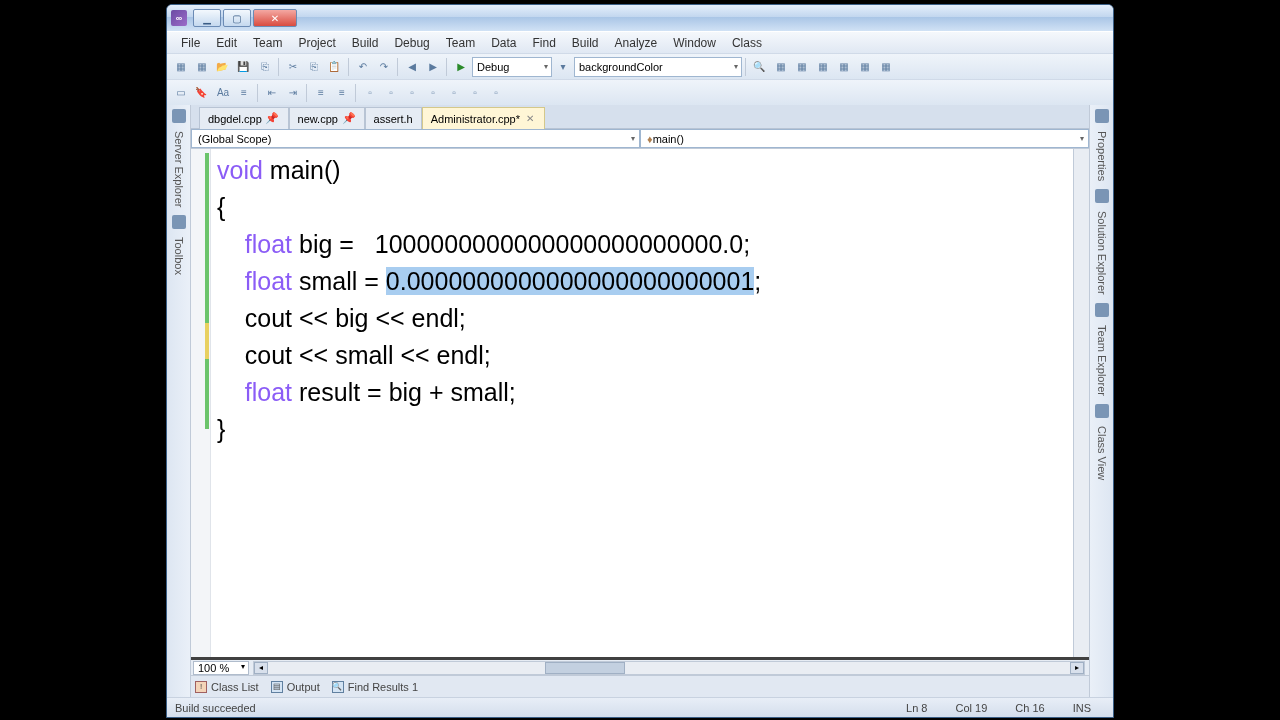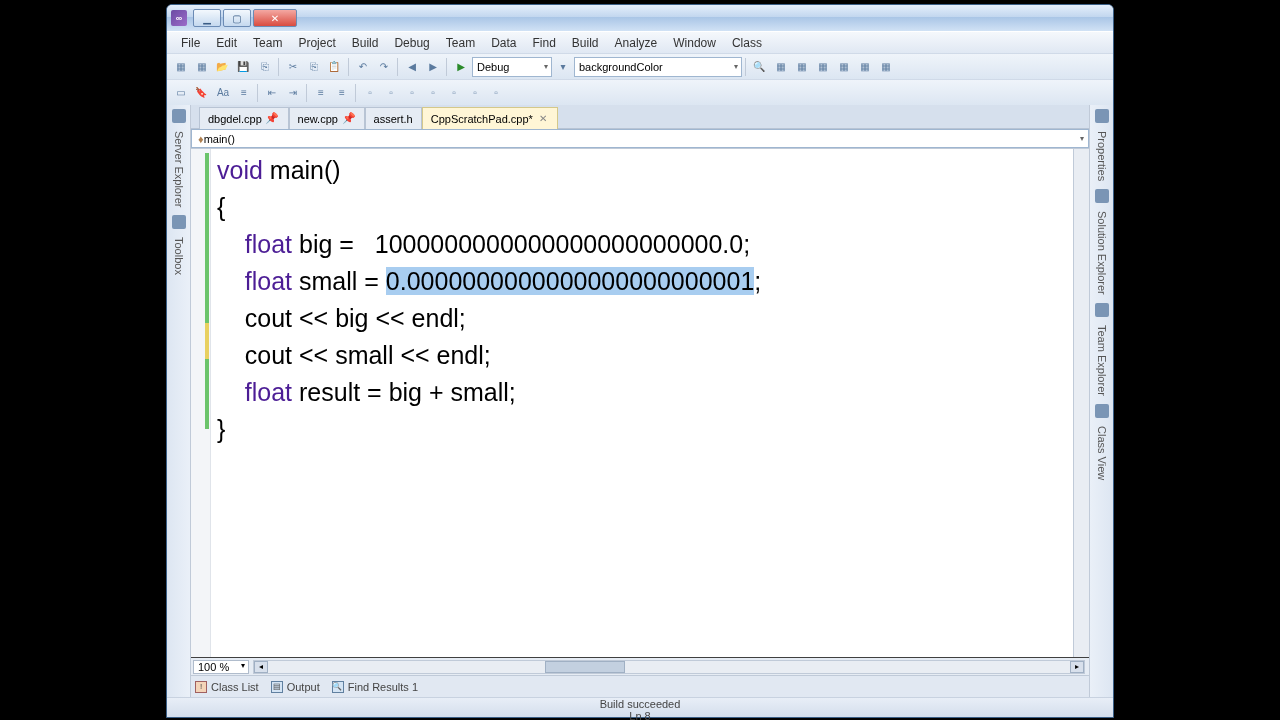--- a/index.html
+++ b/index.html
@@ -30,35 +30,35 @@
 .tabclose { font-size: 10px; color: #888; cursor:pointer; padding:0 2px;}
 .scoperow { height: 20px; display: flex; border-bottom: 1px solid #c0cad8; }
 .scopesel { flex: 1; background: #fff; border: 1px solid #9fb6d0; font-size: 11px; padding: 0 6px; display:flex; align-items:center; position:relative;}
 .scopesel::after { content:"▾"; position:absolute; right:4px; font-size:8px; color:#666;}
 .editor-wrap { flex: 1; display: flex; background: #fff; position: relative; }
 .leftstrip { width: 20px; background: #f3f5f8; border-right: 1px solid #e0e4ea; position:relative;}
 .changebar { position:absolute; left:14px; width:4px; }
 .changebar.green { background:#6bc46b; }
 .changebar.yellow { background:#e8d060; }
 .editor { flex: 1; font-family: Consolas, "Courier New", monospace; font-size: 25px; line-height: 35px; padding: 4px 6px; white-space: pre; color: #000; position:relative; overflow:hidden;}
-.kw { color: #4c1d95; }
+.kw { color: #8b5cf6; }
 .sel { background: #a8cdf0; }
-.zoom-row { height: 18px; background: #e6ecf4; display:flex; align-items:center; font-size:11px; border-top:1px solid #404040;}
+.zoom-row { height: 18px; background: #e6ecf4; display:flex; align-items:center; font-size:11px; border-top:3px solid #404040;}
 .zoomsel { width:56px; padding:0 4px; position:relative; border:1px solid #b0bccc; background:#fff; margin-left:2px;}
 .zoomsel::after{content:"▾"; position:absolute; right:3px; font-size:8px;}
 .hscroll { flex:1; height:14px; background:#e9edf3; margin:0 4px; position:relative; border:1px solid #c0cad8;}
 .hscroll .thumb{ position:absolute; left:35%; width:80px; height:100%; background:#c3d0e0; border:1px solid #a0b0c4;}
 .hscroll .arr { position:absolute; width:14px; height:100%; background:#d8e0ec; display:flex;align-items:center;justify-content:center;font-size:8px; border:1px solid #a0b0c4;}
 .hscroll .arr.l{left:0;} .hscroll .arr.r{right:0;}
 .vscroll { width:16px; background:#e9edf3; border-left:1px solid #c0cad8;}
 .rightpanel { width: 24px; background: linear-gradient(to left, #dde6f2, #eaf0f8); border-left: 1px solid #c0cad8; display:flex; flex-direction:column; align-items:center; padding-top:4px; gap:2px;}
 .bottom-tabs { height: 22px; background: #e1e8f2; display: flex; align-items: center; padding: 0 4px; gap: 12px; font-size: 11px; border-top:1px solid #c0cad8;}
 .bottomtab { display:flex; align-items:center; gap:4px; cursor:pointer; color:#444;}
 .bottomtab .ico { width:12px; height:12px; border:1px solid #a06060; background:#f4d4b8; font-size:8px; display:flex;align-items:center;justify-content:center;}
-.statusbar { height: 20px; background: linear-gradient(to bottom, #e8eef7, #d4deec); display: flex; align-items: center; font-size: 11px; padding: 0 8px; color: #444; border-top:1px solid #c8d2e0;flex-direction:column;}
+.statusbar { height: 20px; background: linear-gradient(to bottom, #e8eef7, #d4deec); display: flex; align-items: center; font-size: 11px; padding: 0 8px; color: #444; border-top:1px solid #c8d2e0;}
 .statusbar .left { flex: 1; }
 .statusbar .cell { padding: 0 14px; }
 .micon{width:14px;height:14px;background:#7a95b5;border-radius:2px;display:inline-block;}
 </style>
 </head>
 <body>
 
 <div class="window">
   <div class="titlebar">
     <div class="icon">∞</div>
@@ -156,25 +156,28 @@
             <span>📌</span>
           </div>
         <div class="filetab">
             <span>new.cpp</span>
             <span>📌</span>
           </div>
         <div class="filetab">
             <span>assert.h</span>
           </div>
         <div class="filetab active">
-            <span>CppScratchPad.cpp*</span>
+            <span>Administrator.cpp*</span>
             <span class="tabclose">✕</span>
           </div>
       </div>
       <div class="scoperow">
+        <div class="scopesel">
+            <span>(Global Scope)</span>
+          </div>
         <div class="scopesel">
             <span style="color:#b08050;">♦ </span>
             <span>main()</span>
           </div>
       </div>
       <div class="editor-wrap">
         <div class="leftstrip">
           <div class="changebar green" style="top:4px; height:170px;"></div>
           <div class="changebar yellow" style="top:174px; height:36px;"></div>
           <div class="changebar green" style="top:210px; height:70px;"></div>

